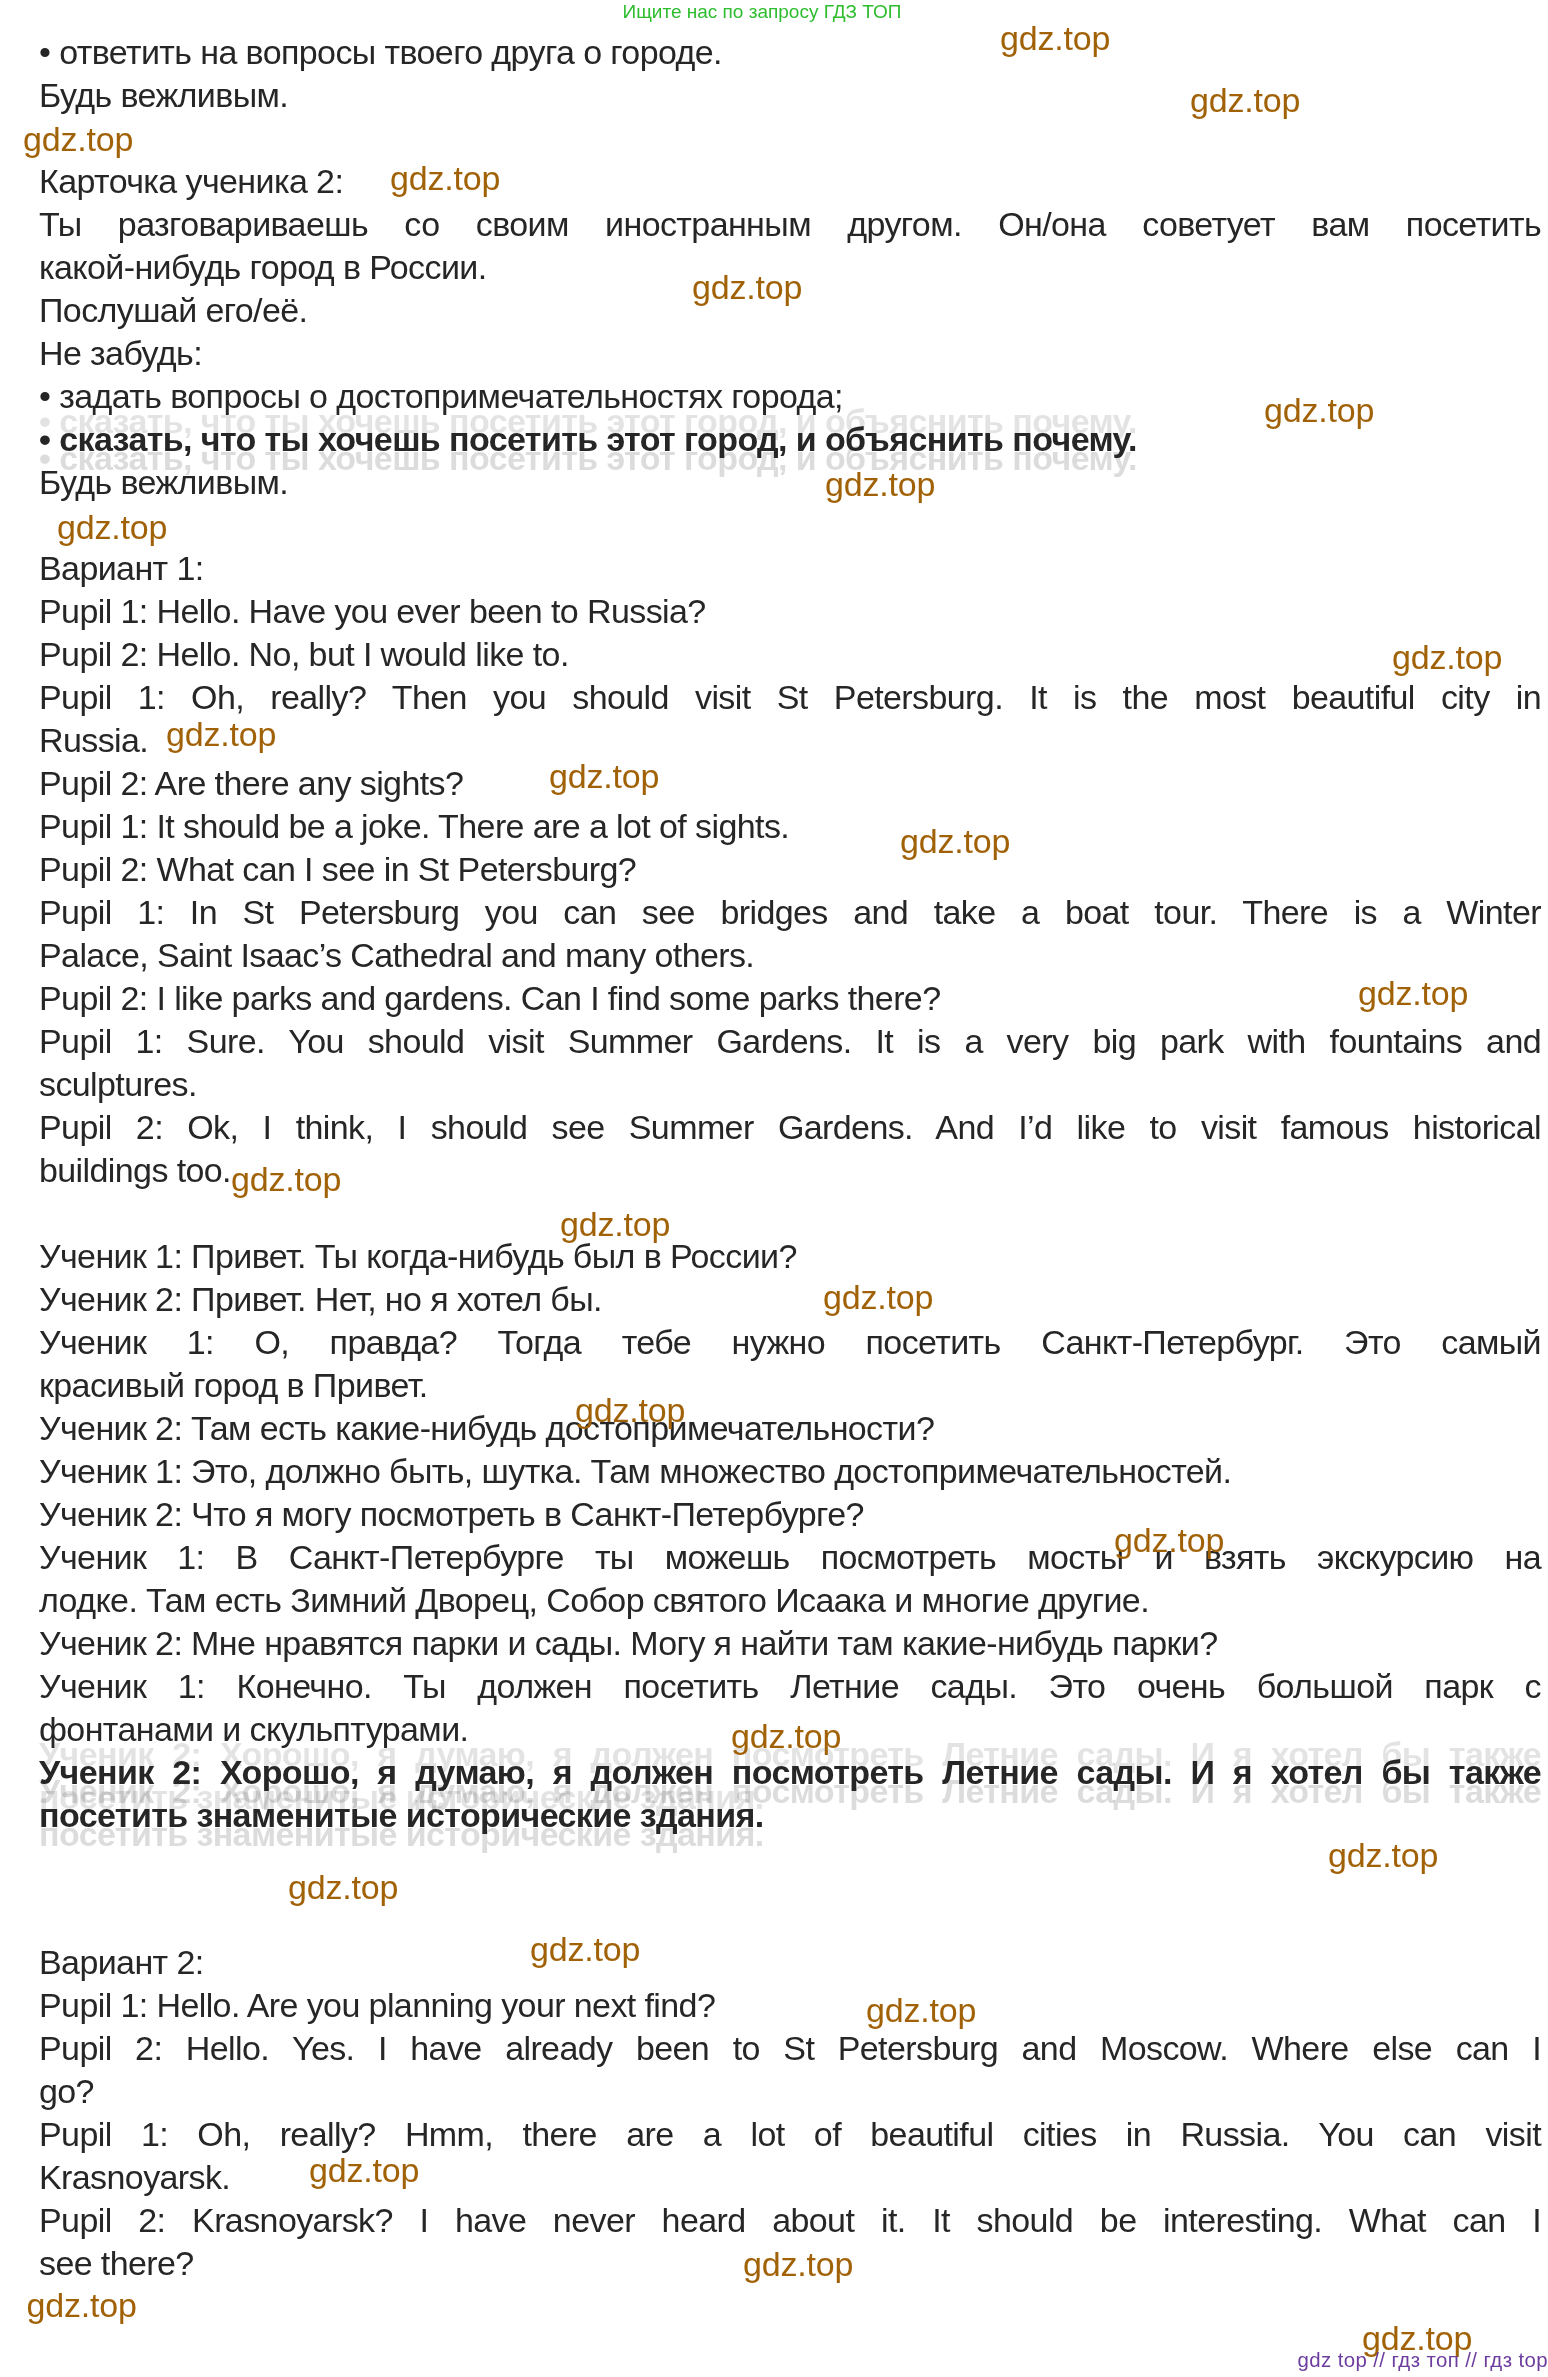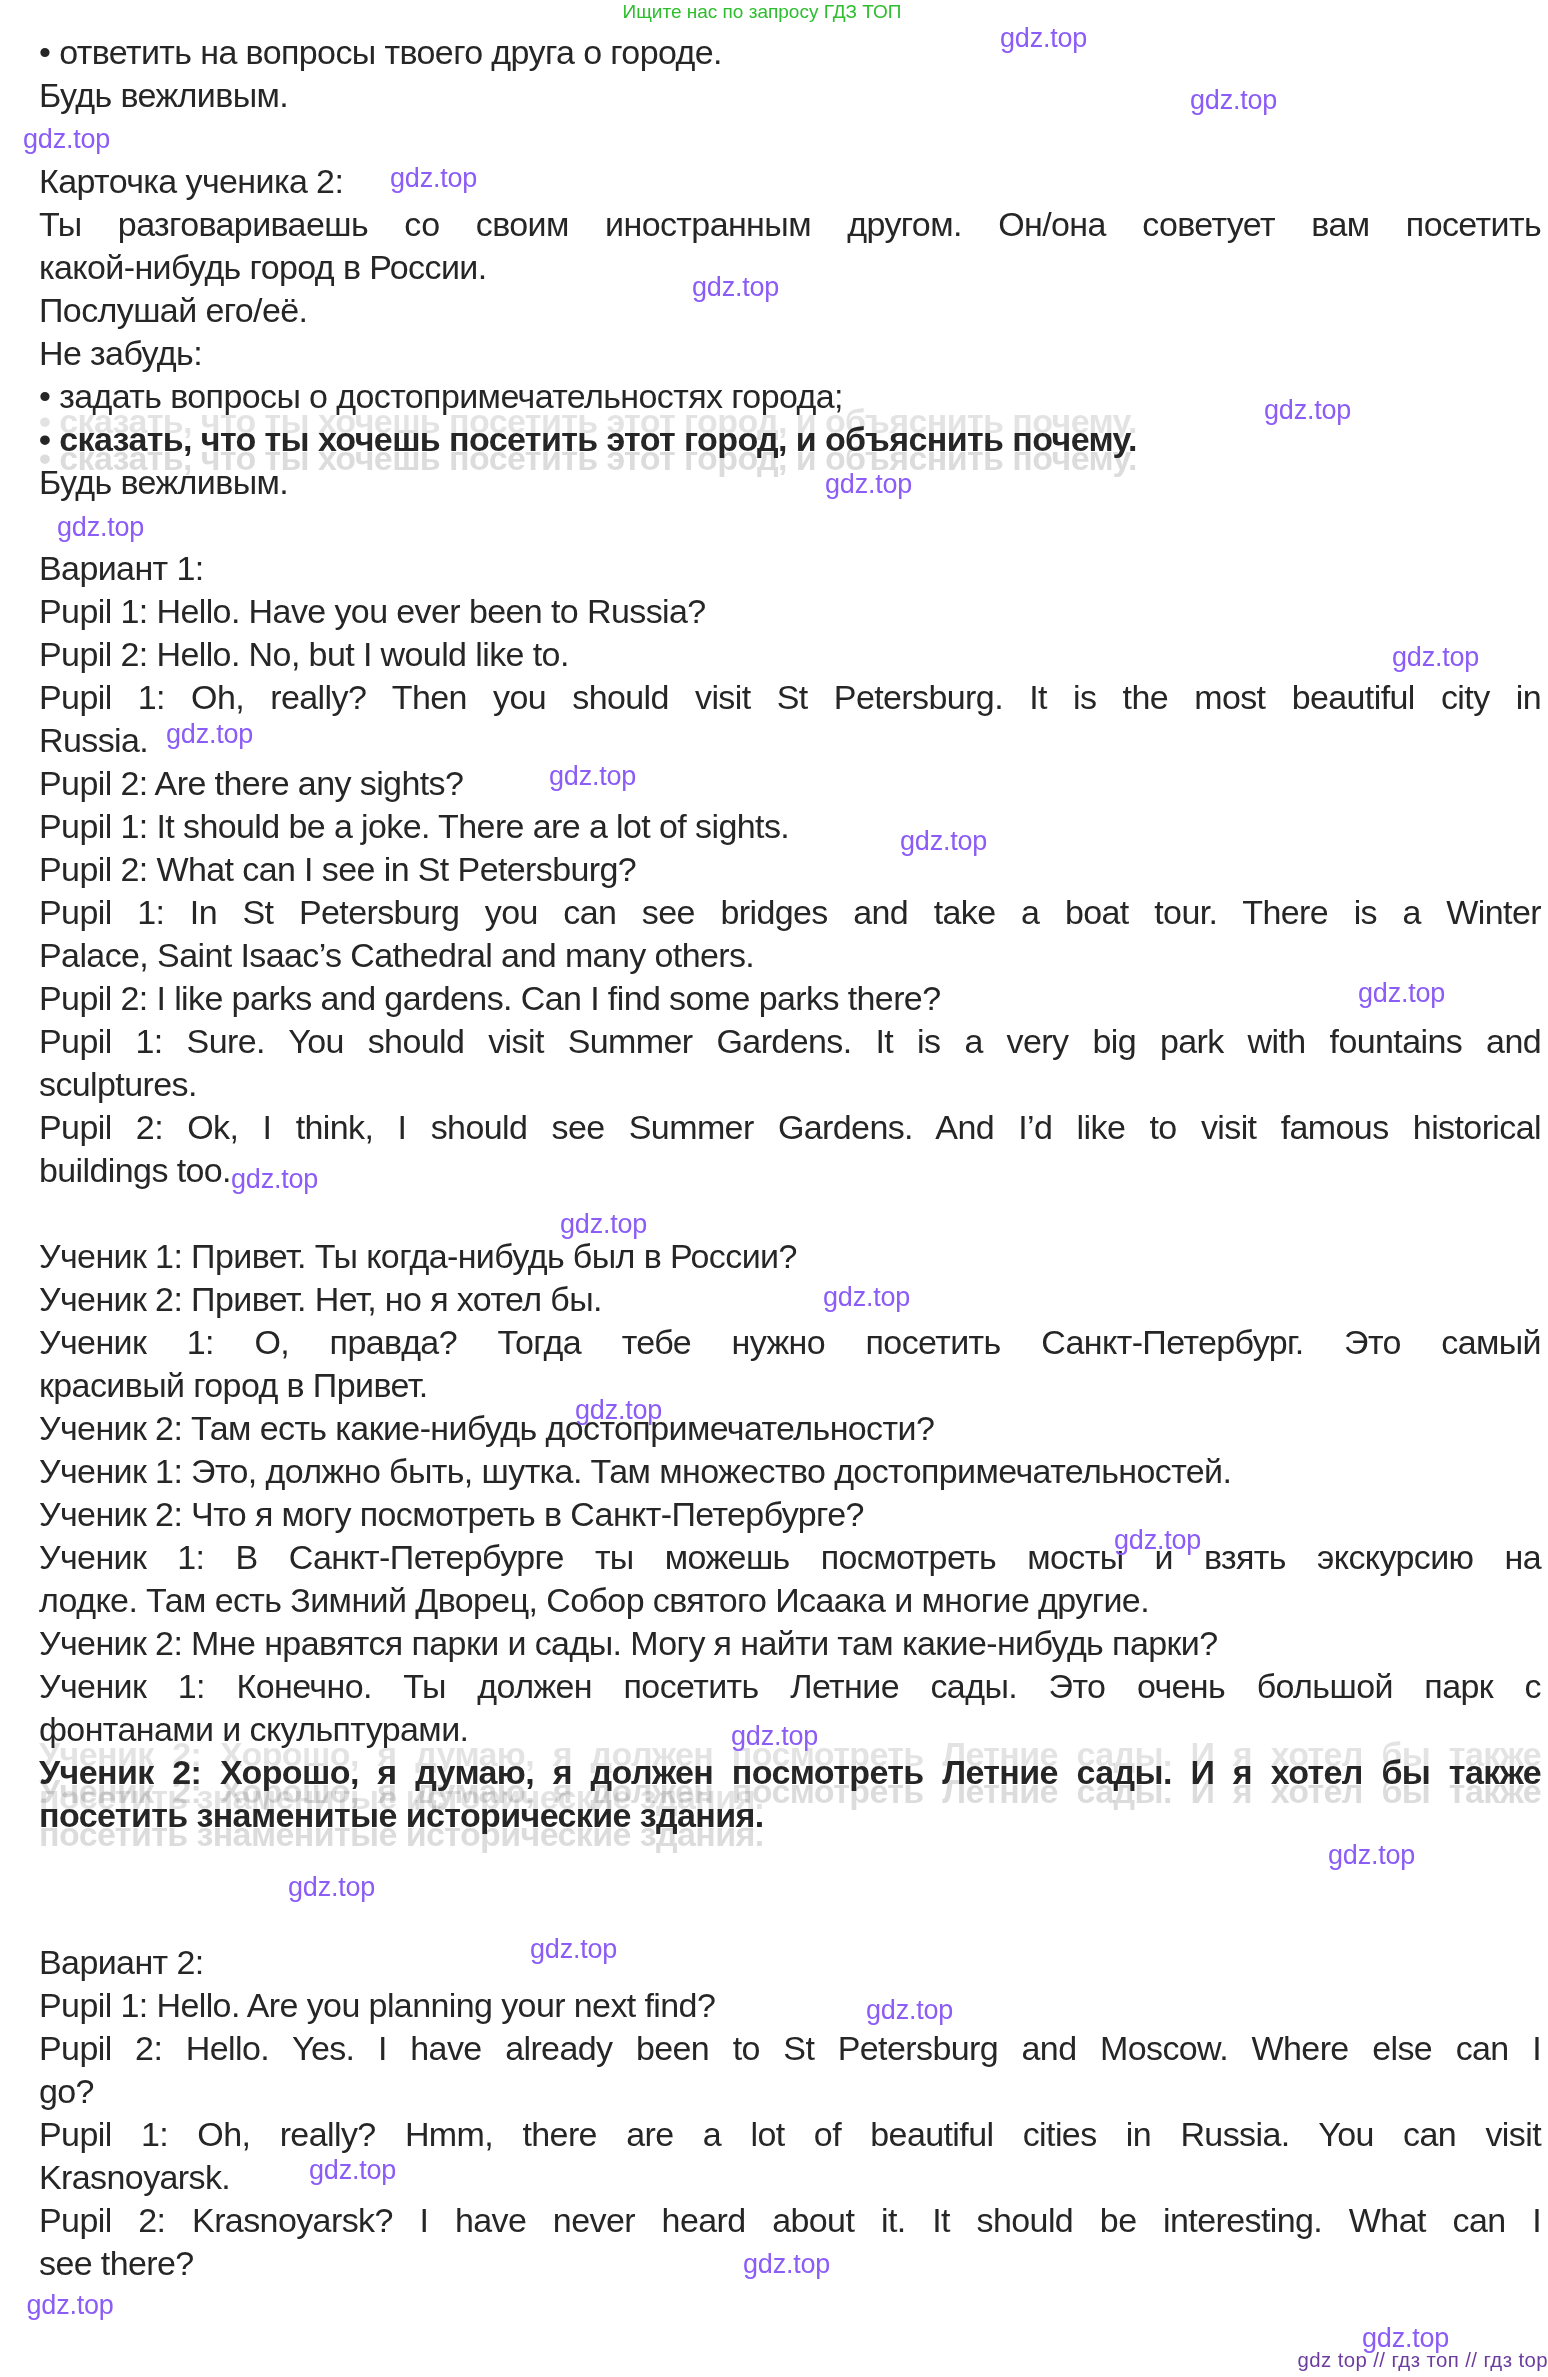--- a/index.html
+++ b/index.html
@@ -21,22 +21,22 @@
     position:absolute;left:39px;top:31px;width:1502px;
     font-size:34px;line-height:43px;
     letter-spacing:-0.6px;
   }
   .ln{height:43px;white-space:nowrap;}
   .ln.j{white-space:normal;text-align:justify;text-align-last:justify;}
   .ln.mt{margin-top:18px;}
   .ln.ghost{text-shadow:0 -18px rgba(38,38,38,0.13),0 19px rgba(38,38,38,0.16);font-weight:bold;}
   .wm{
     position:absolute;
-    font-size:27px;line-height:30px;
-    color:#8b5cf6;letter-spacing:-0.2px;
+    font-size:34px;line-height:30px;
+    color:#a16207;letter-spacing:-0.2px;
     white-space:nowrap;
   }
   .footer{
     position:absolute;left:0;top:2347px;width:1548px;
     text-align:center;
     font-size:20.4px;line-height:26px;
     letter-spacing:0.4px;
   }
 </style>
 </head>

